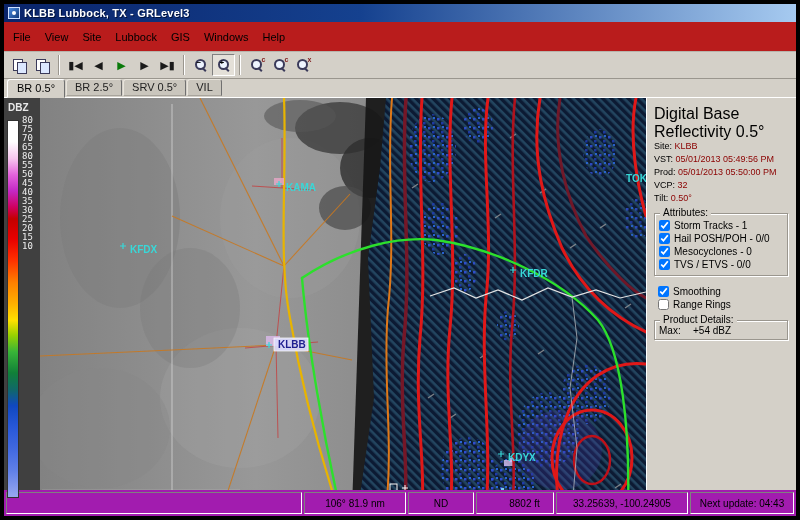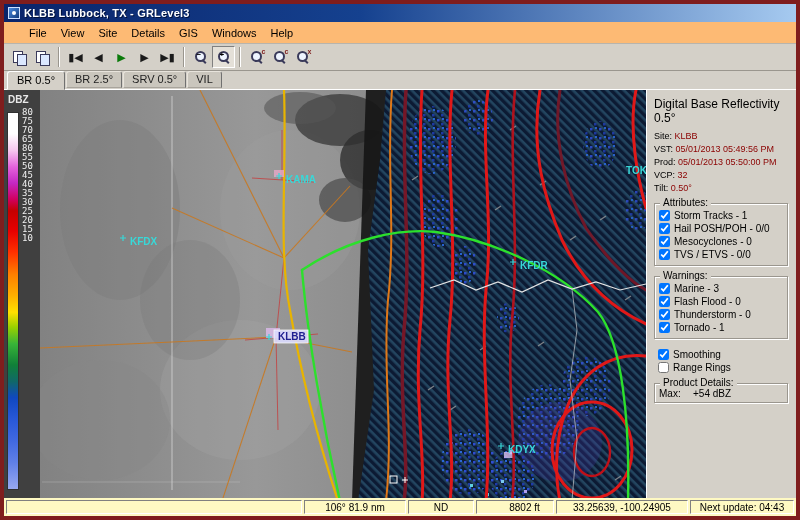--- a/index.html
+++ b/index.html
@@ -1,28 +1,28 @@
 <!DOCTYPE html>
 <html><head>
 <meta charset="utf-8">
 <style>
   * { box-sizing: border-box; margin: 0; padding: 0; }
   html,body { width:800px; height:520px; }
   body { font-family: "Liberation Sans", sans-serif; background:#3a6bc4; }
-  .window { width:800px; height:520px; border:4px solid #7f1d1d; display:flex; flex-direction:column; background:#d4d0c8; }
+  .window { width:800px; height:520px; border:4px solid #000000; display:flex; flex-direction:column; background:#d4d0c8; }
 
   
   .titlebar { height:18px; background:linear-gradient(90deg,#0a246a 0%,#15418f 45%,#a6caf0 100%);
     display:flex; align-items:center; padding:0 4px; flex:0 0 auto; }
   .app-icon { width:12px; height:12px; background:linear-gradient(135deg,#4a8ae0,#123a7a); border:1px solid #cfe0ff; margin-right:4px; position:relative; }
   .app-icon::after{content:"";position:absolute;left:3px;top:3px;width:4px;height:4px;background:#fff;border-radius:50%;}
   .title-text { color:#fff; font-size:11px; font-weight:bold; letter-spacing:0.2px; text-shadow:1px 1px 0 #00113a; }
 
   
-  .menubar { height:22px; display:flex; align-items:center; background:#fdba74; border-bottom:1px solid #b8b4ac; padding-left:18px; flex:0 0 auto;}
+  .menubar { height:30px; display:flex; align-items:center; background:#b91c1c; border-bottom:1px solid #b8b4ac; padding-left:2px; flex:0 0 auto;}
   .menu-item { font-size:11px; padding:2px 7px; color:#000; }
 
   
   .toolbar { height:27px; display:flex; align-items:center; background:#d4d0c8; border-bottom:1px solid #9a968e; padding-left:4px; flex:0 0 auto;}
   .tb-btn { width:23px; height:22px; display:flex; align-items:center; justify-content:center; font-size:11px; color:#1a1a1a; border:1px solid transparent; }
   .tb-btn.pressed { border-color:#808080 #fff #fff #808080; background:#e4e0d8; }
   .tb-sep { width:0; height:20px; border-left:1px solid #9a968e; border-right:1px solid #ffffff; margin:0 4px; }
   .glyph-green { color:#0a7a0a; }
   .pages { position:relative; width:13px; height:13px; }
   .pages::before,.pages::after { content:""; position:absolute; width:8px; height:10px; background:#fff; border:1px solid #3a3a5a; }
@@ -53,54 +53,54 @@
       #4068e0 87%, #6080e8 93%, #98a8f0 100%); }
   .colorbar-labels { position:absolute; left:18px; top:18px; height:372px; display:flex; flex-direction:column; justify-content:flex-start; }
   .cb-label { font-size:9px; font-family:"DejaVu Sans Mono", monospace; color:#f0f0f0; line-height:9px; }
 
   
   .map { flex:1 1 auto; background:#05070f; position:relative; overflow:hidden; }
   .map svg { display:block; }
 
   
   .panel { width:150px; background:#d4d0c8; border-left:1px solid #fff; padding:7px 6px 4px 7px; font-size:10px; color:#000; flex:0 0 auto; overflow:hidden;}
-  .panel .prod-title { font-size:12px; margin-bottom:6px; }
+  .panel .prod-title { font-size:16px; }
   .info-line { font-size:9px; margin-bottom:3px; white-space:nowrap; }
   .info-line .val { color:#8b0000; }
   .groupbox { border:1px solid #9a968e; box-shadow:1px 1px 0 #ffffff, inset 1px 1px 0 #ffffff; padding:4px 4px 3px 4px; margin:10px 2px 4px 0; position:relative; }
   .groupbox .gb-title { position:absolute; top:-7px; left:5px; background:#d4d0c8; padding:0 3px; font-size:10px; }
   .chk-row { display:flex; align-items:center; margin:2px 0; white-space:nowrap; }
   .chk-row input { width:11px; height:11px; margin-right:4px; flex:0 0 auto; }
   .chk-row label { font-size:10px; }
   .opts { margin:10px 0 6px 4px; }
   .pd-line { font-size:10px; display:flex; }
   .pd-line .pd-label { width:34px; }
 
   
-  .statusbar { height:18px; background:#fef9c3; display:flex; gap:2px; padding:2px; flex:0 0 auto; }
+  .statusbar { height:26px; background:#a21caf; display:flex; gap:2px; padding:2px; flex:0 0 auto; }
   .status-seg { border:1px solid; border-color:#808080 #ffffff #ffffff #808080; font-size:10px; padding:0 5px; display:flex; align-items:center; justify-content:center; white-space:nowrap; color:#000; }
   .seg-spacer { flex:1 1 auto; justify-content:flex-start; }
   .seg-cursor { width:102px; } .seg-value { width:66px; } .seg-elev { width:78px;padding-left:24px; }
   .seg-coords { width:132px; } .seg-update { width:104px; }
 </style>
 </head>
 <body>
 
 <div class="window">
 
   <div class="titlebar">
     <div class="app-icon"></div>
     <div class="title-text">KLBB Lubbock, TX - GRLevel3</div>
   </div>
 
   <div class="menubar">
     <div class="menu-item">File</div>
     <div class="menu-item">View</div>
     <div class="menu-item">Site</div>
-    <div class="menu-item">Details</div>
+    <div class="menu-item">Lubbock</div>
     <div class="menu-item">GIS</div>
     <div class="menu-item">Windows</div>
     <div class="menu-item">Help</div>
   </div>
 
   <div class="toolbar">
     <div class="tb-btn">
         <span class="pages"></span>
       </div>
     <div class="tb-btn">
@@ -325,39 +325,20 @@
         <div class="chk-row">
             <input type="checkbox" checked="" style="">
             <label>Mesocyclones - 0</label>
           </div>
         <div class="chk-row">
             <input type="checkbox" checked="" style="">
             <label>TVS / ETVS - 0/0</label>
           </div>
       </div>
 
-      <div class="groupbox">
-        <span class="gb-title">Warnings:</span>
-        <div class="chk-row">
-            <input type="checkbox" checked="" style="">
-            <label>Marine - 3</label>
-          </div>
-        <div class="chk-row">
-            <input type="checkbox" checked="" style="">
-            <label>Flash Flood - 0</label>
-          </div>
-        <div class="chk-row">
-            <input type="checkbox" checked="" style="">
-            <label>Thunderstorm - 0</label>
-          </div>
-        <div class="chk-row">
-            <input type="checkbox" checked="" style="">
-            <label>Tornado - 1</label>
-          </div>
-      </div>
 
       <div class="opts">
         <div class="chk-row">
             <input type="checkbox" checked="" style="">
             <label>Smoothing</label>
           </div>
         <div class="chk-row">
             <input type="checkbox" style="">
             <label>Range Rings</label>
           </div>

